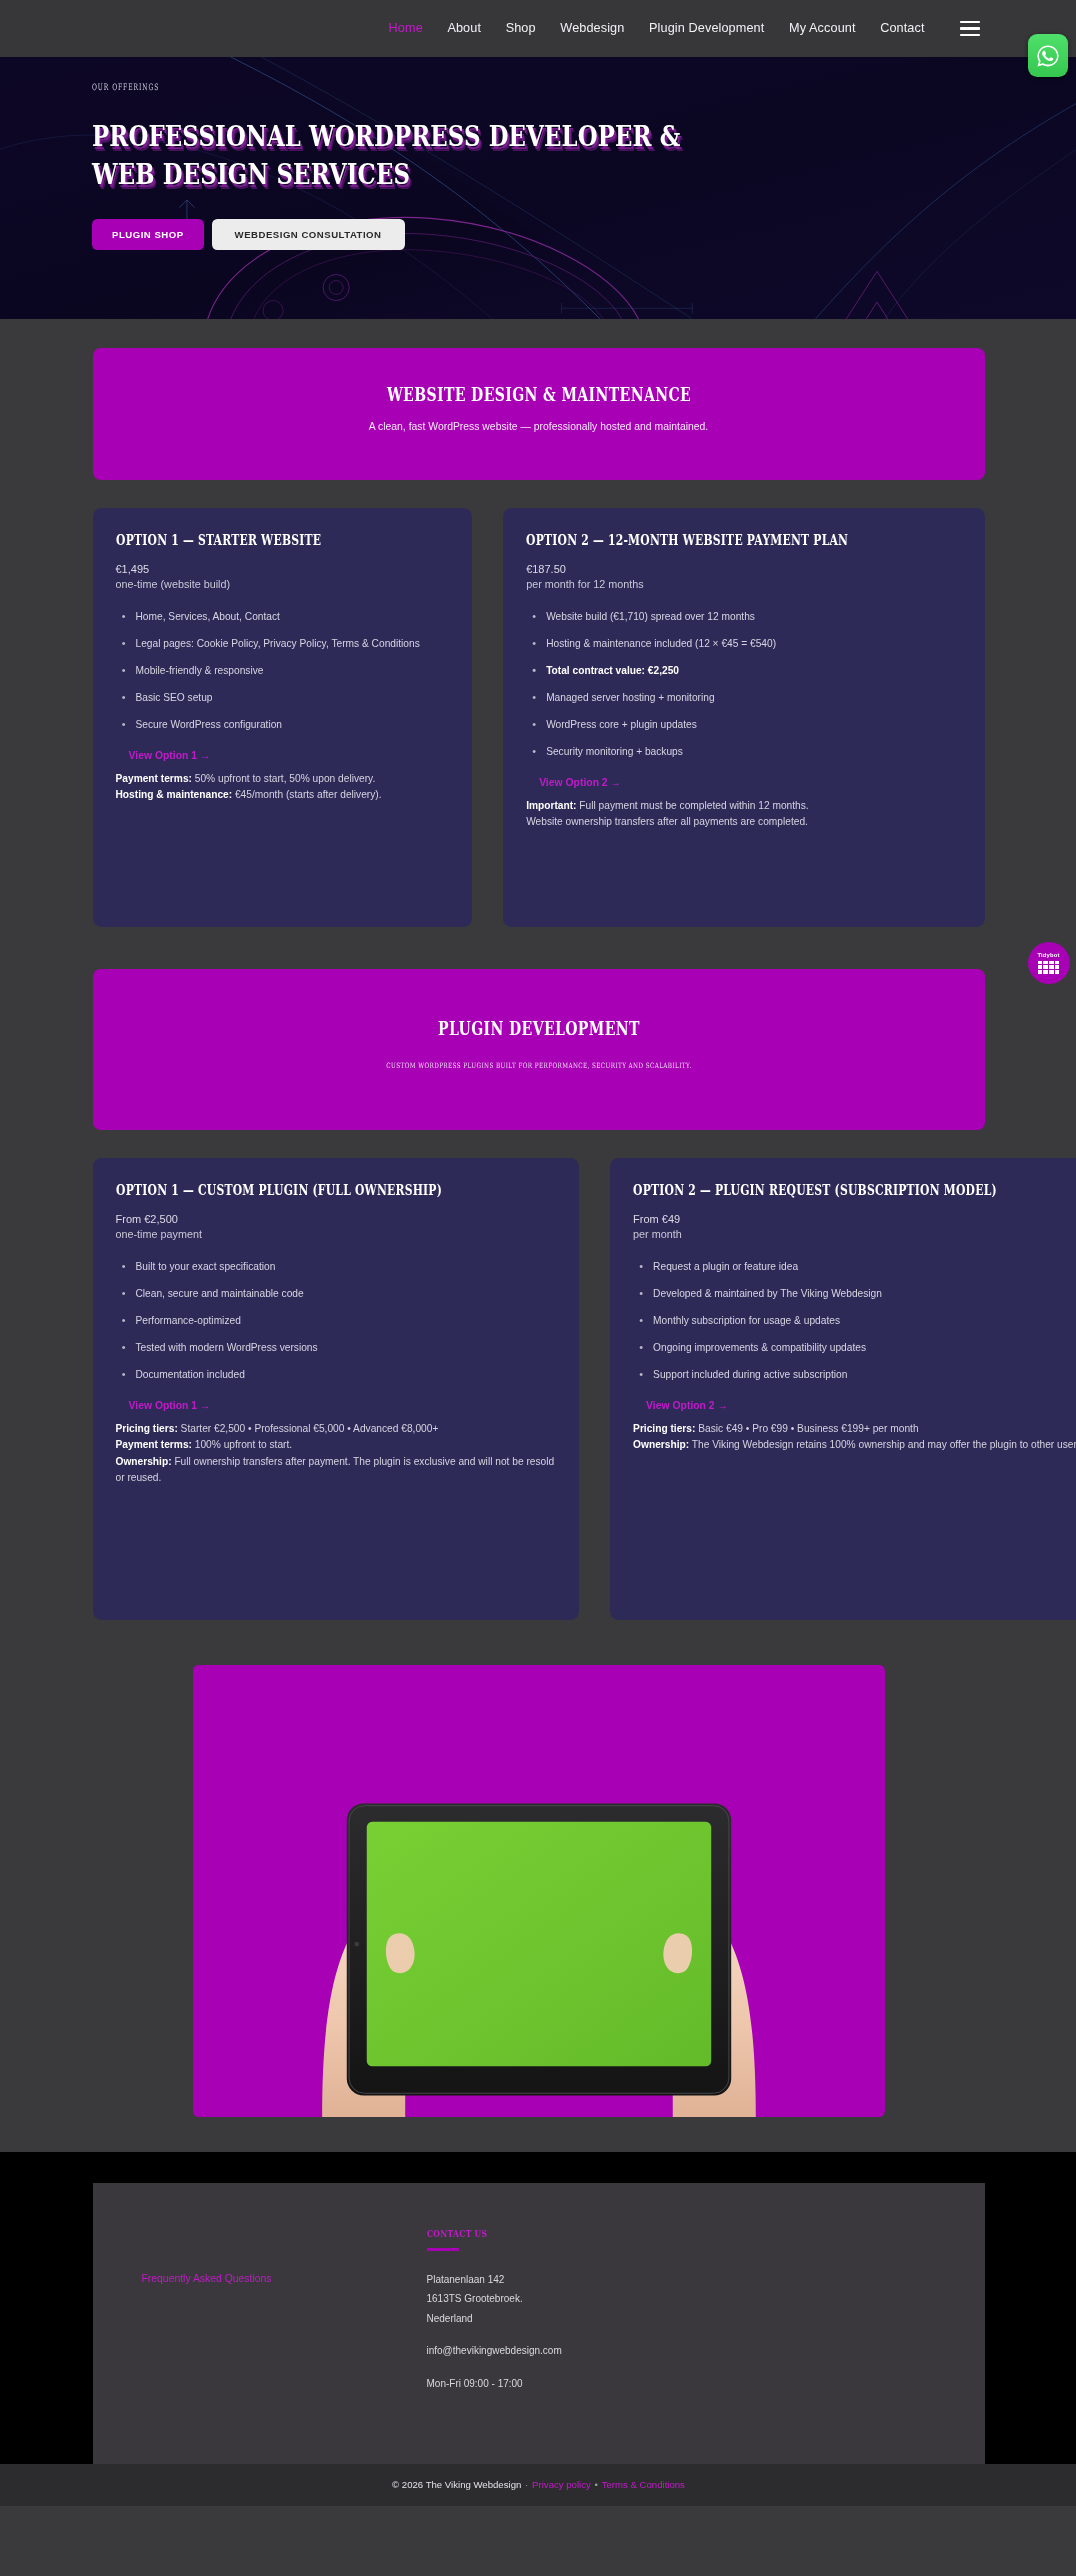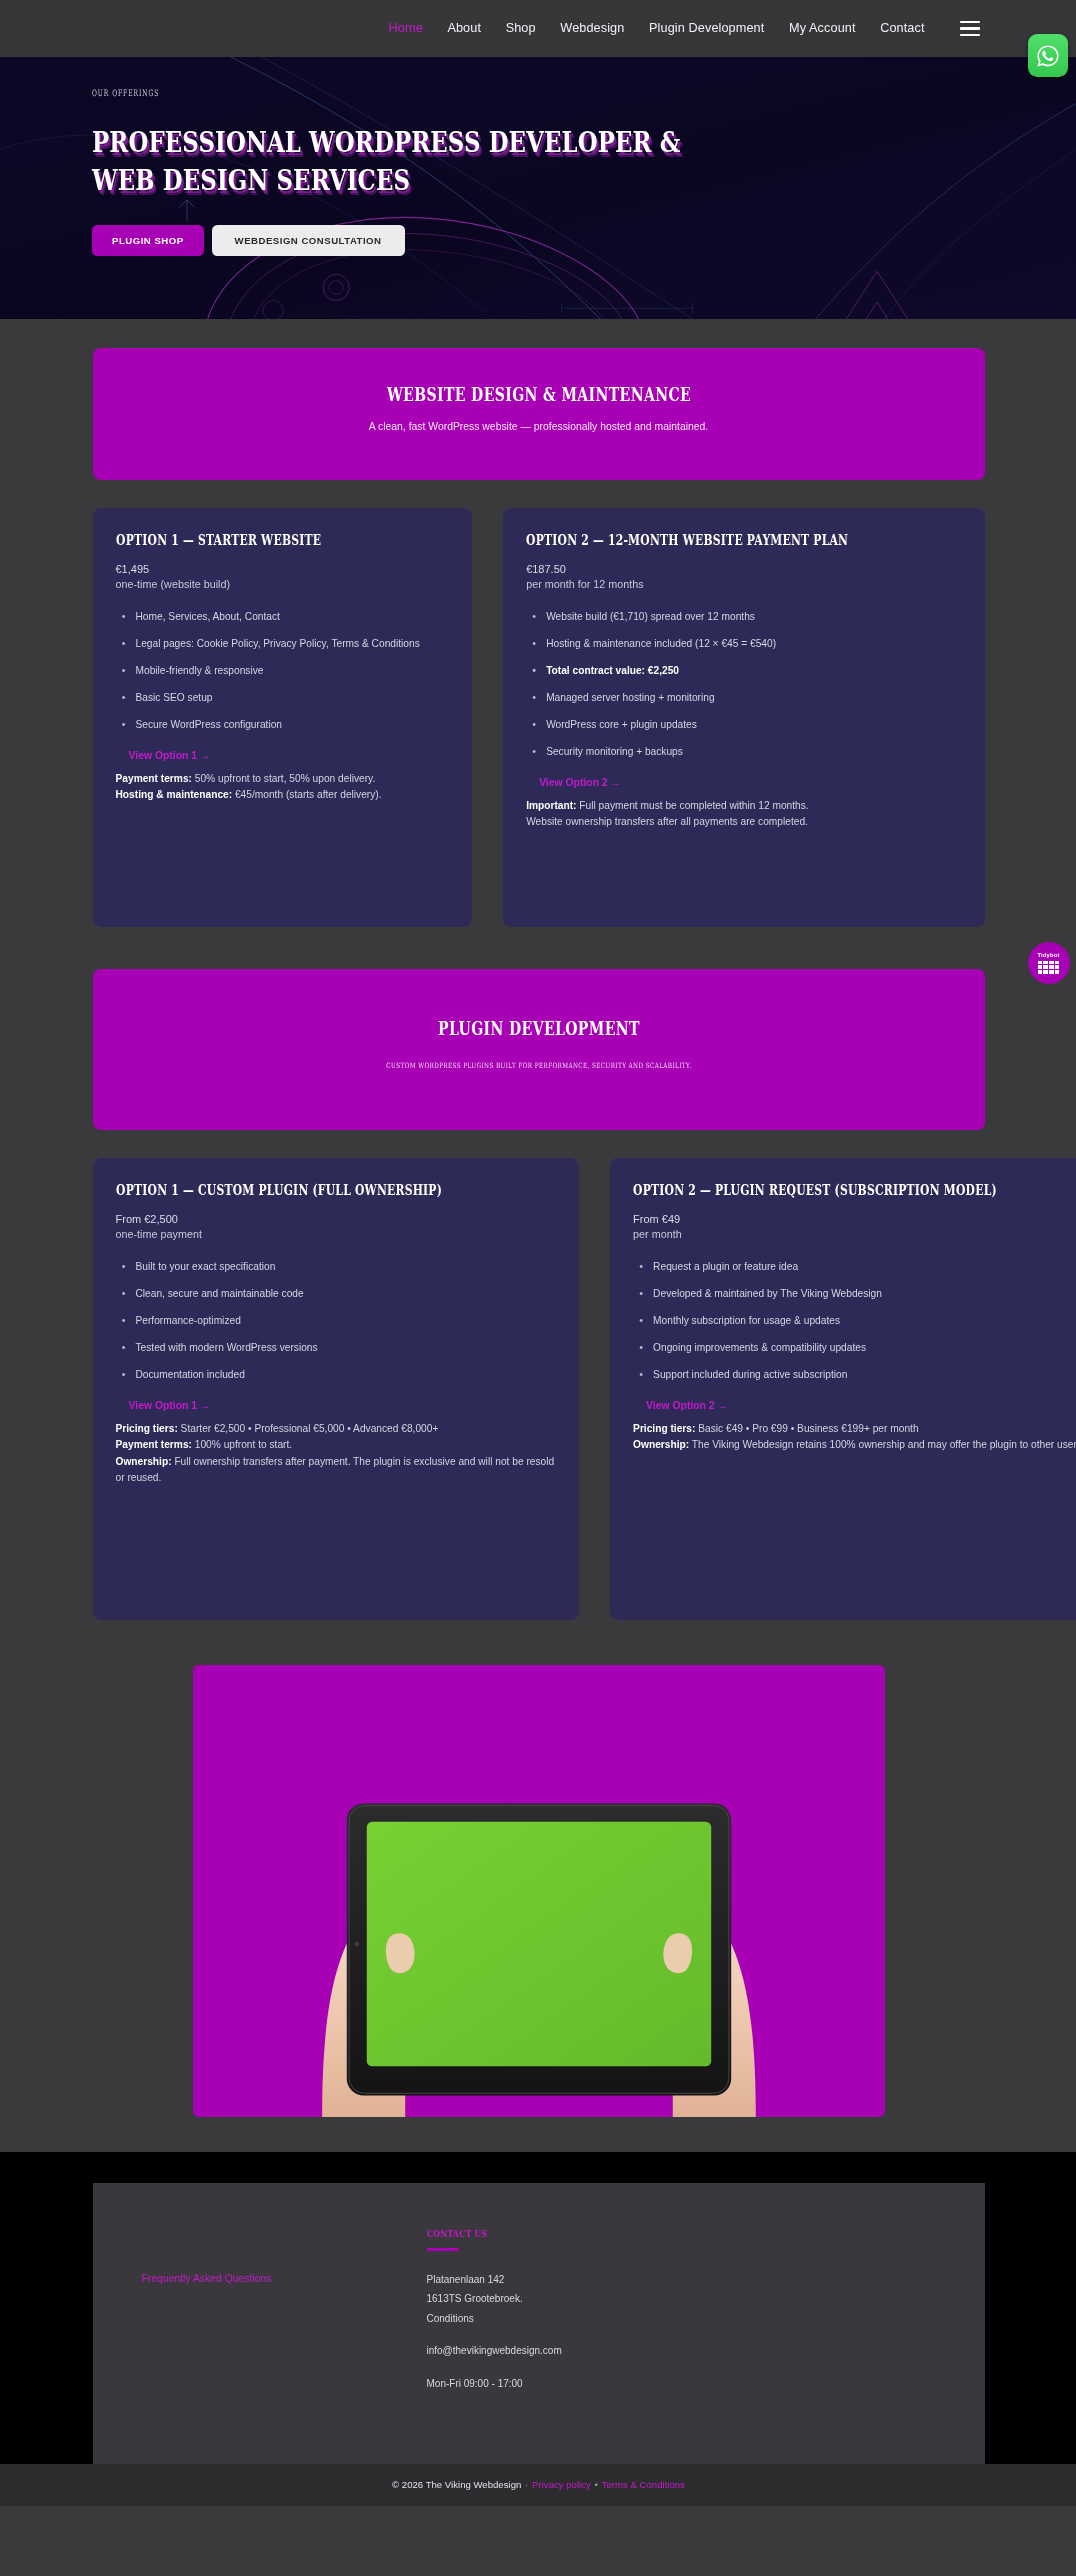--- a/index.html
+++ b/index.html
@@ -66,21 +66,21 @@
     cursor: pointer;
   }
   .whatsapp-fab svg { width: 26px; height: 26px; fill: #fff; }
 
   
   .hero {
     position: relative;
     height: 262px;
     background: #0b0722;
     overflow: hidden;
-    padding: 12px 92px;
+    padding: 6px 92px;
   }
   .hero-bg { position: absolute; inset: 0; }
   .hero-inner { position: relative; z-index: 3; padding-top: 20px; }
   .hero-eyebrow {
     font-family: "DejaVu Serif", serif;
     font-size: 7.7px;
     letter-spacing: 1.2px;
     color: #cfcfe2;
     text-transform: uppercase;
     transform: scaleX(.78) scaleY(1.15);
@@ -511,21 +511,21 @@
 <div class="footer-outer">
   <div class="footer">
     <div class="footer-col-a">
       <a class="footer-faq">Frequently Asked Questions</a>
     </div>
     <div class="footer-col-b">
       <div class="footer-head">CONTACT US</div>
       <div class="footer-rule"></div>
       <div class="footer-line">Platanenlaan 142</div>
       <div class="footer-line">1613TS Grootebroek.</div>
-      <div class="footer-line">Conditions</div>
+      <div class="footer-line">Nederland</div>
       <div class="footer-gap"></div>
       <div class="footer-line">info@thevikingwebdesign.com</div>
       <div class="footer-gap"></div>
       <div class="footer-line">Mon-Fri 09:00 - 17:00</div>
     </div>
   </div>
 </div>
 
 <div class="copybar">
   <span>© 2026 The Viking Webdesign</span><span class="sep">·</span><a>Privacy policy</a><span class="sep">•</span><a>Terms &amp; Conditions</a>

